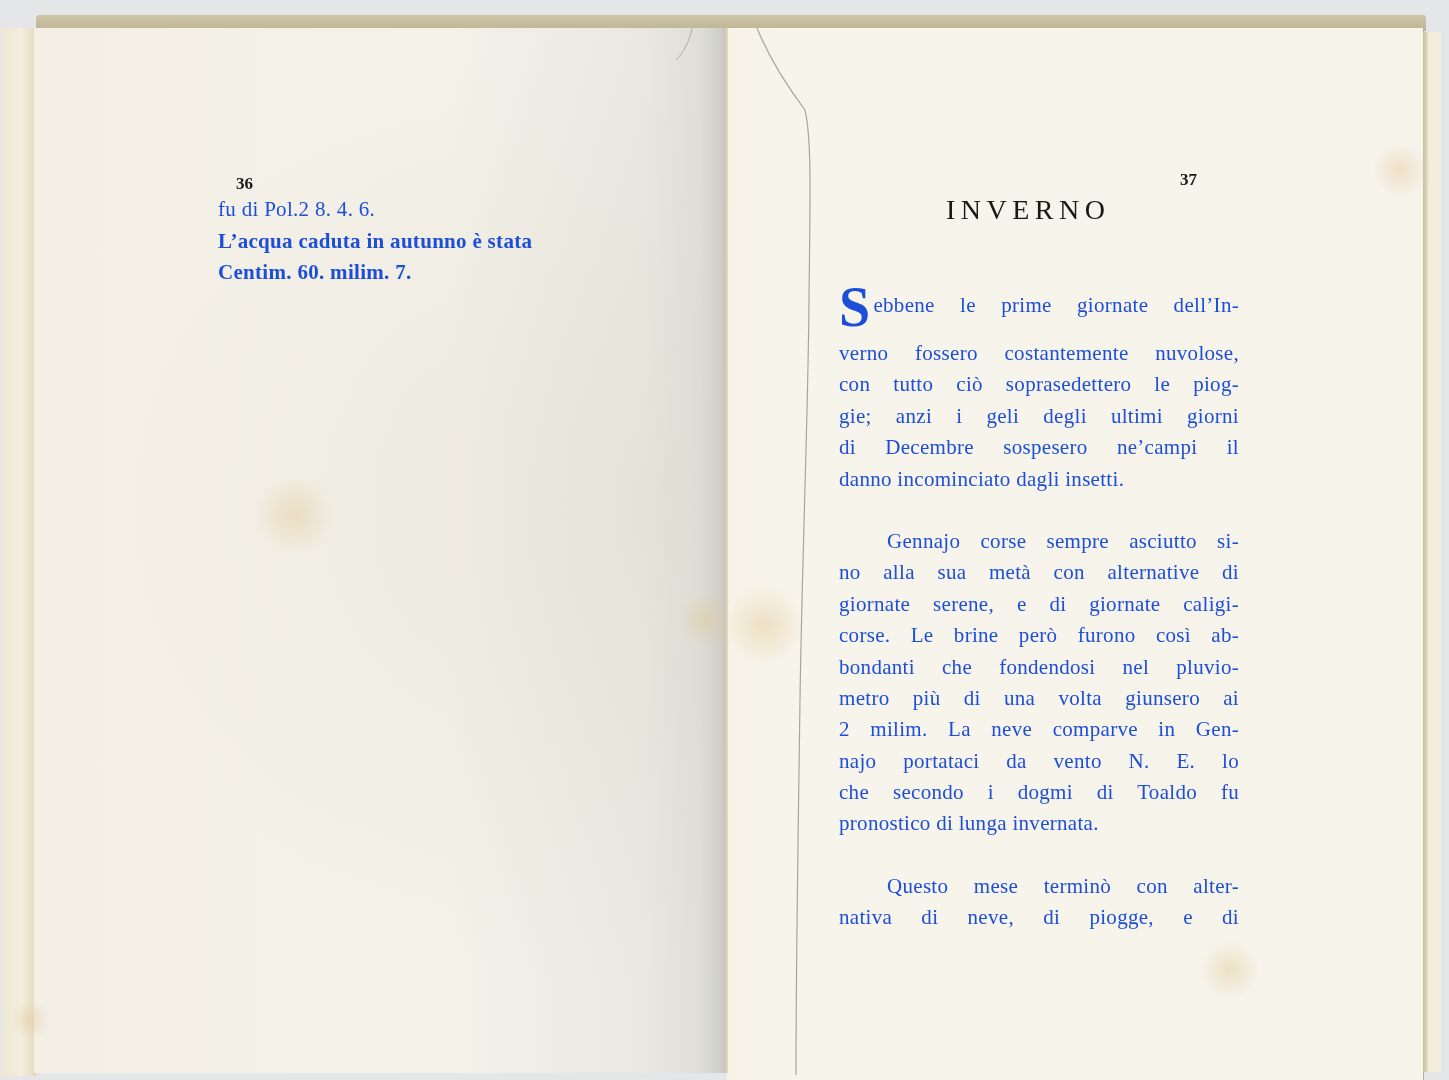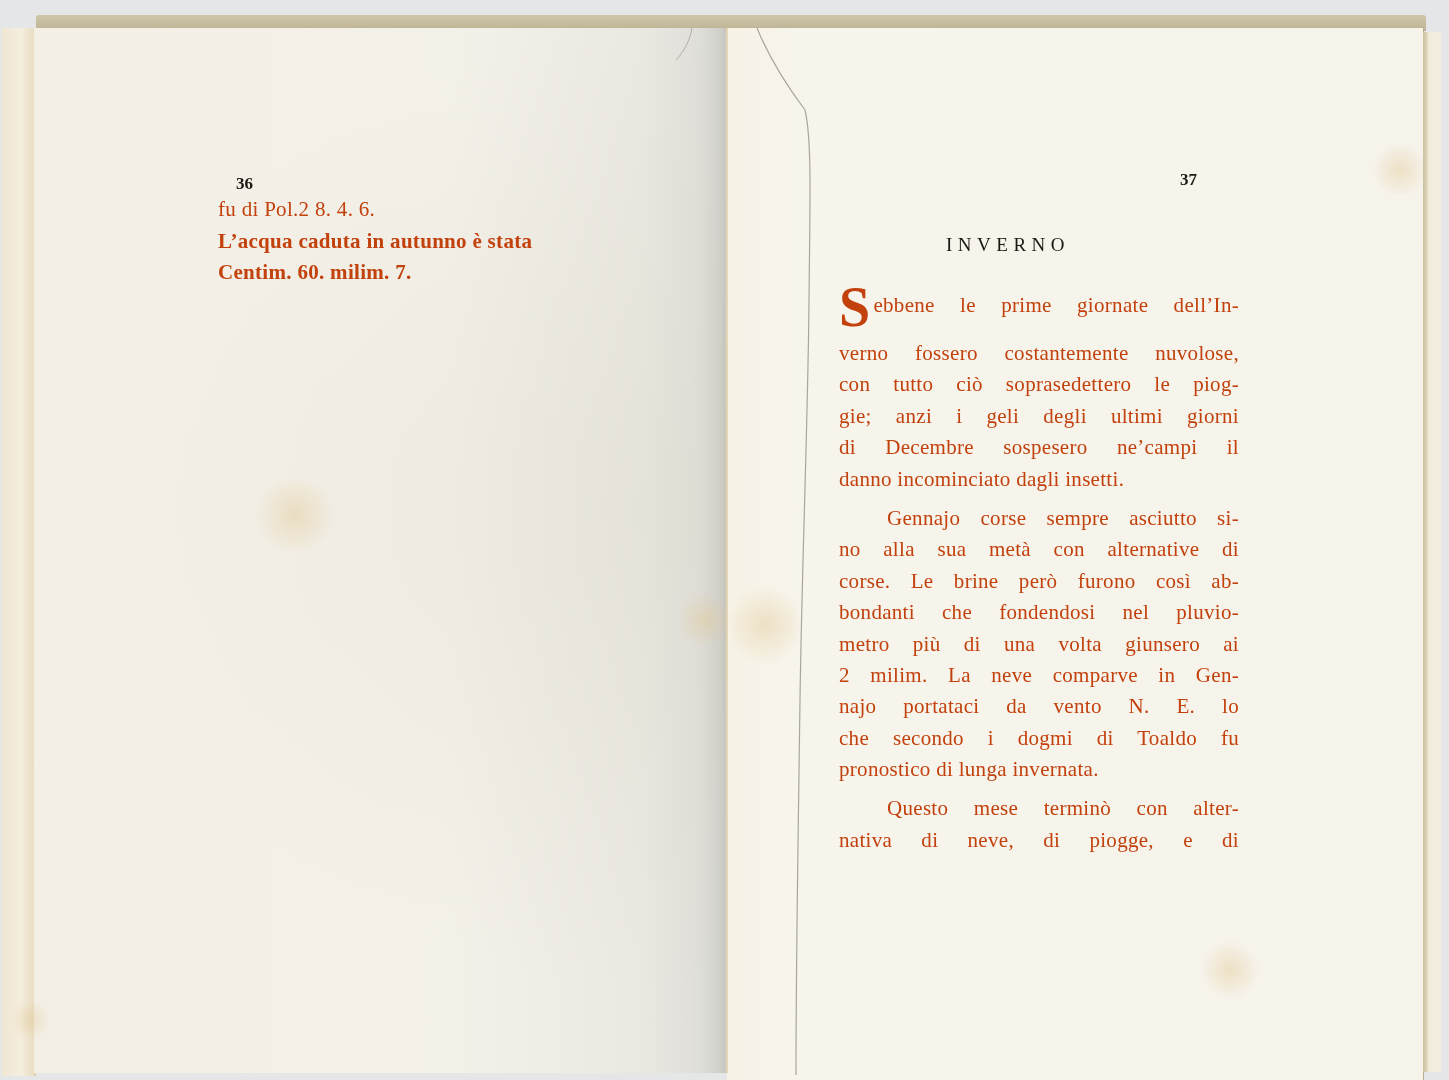--- a/index.html
+++ b/index.html
@@ -91,21 +91,21 @@
     }
     .stain {
       position: absolute;
       border-radius: 50%;
       background: radial-gradient(circle, rgba(226,200,150,0.45), rgba(226,200,150,0) 70%);
     }
 
     
     .text {
       position: absolute;
-      color: #c2410c;
+      color: #1d4ed8;
       font-size: 21px;
       line-height: 31.5px;
       white-space: nowrap;
       letter-spacing: 0.3px;
     }
     .page-num {
       position: absolute;
       color: #1b1812;
       font-size: 17px;
       font-weight: bold;
@@ -117,42 +117,42 @@
     .left-block .line {
       height: 31.5px;
     }
     .left-block .bold {
       font-weight: bold;
     }
     .heading {
       position: absolute;
       left: 946px;
       top: 194px;
-      font-size: 19px;
+      font-size: 28px;
       letter-spacing: 5.5px;
       color: #1b1812;
-      margin-top: 40px;
     }
     .right-block {
       left: 839px;
       top: 270px;
       width: 400px;
     }
     .right-block .line {
       display: block;
       height: 31.4px;
       text-align: justify;
       text-align-last: justify;
     }
     .right-block .line.last {
       text-align-last: left;
       font-family: Liberation Serif, serif;
     }
     .right-block .indent {
       padding-left: 48px;
+      margin-top: 23px;
     }
     .dropcap {
       float: left;
       font-size: 56px;
       line-height: 50px;
       height: 48px;
       margin: 4px 3px 0 0;
       font-weight: bold;
     }
     .first-line {
@@ -205,20 +205,21 @@
       <span class="line" style="padding-top:12px;">ebbene le prime giornate dell’In-</span>
     </div>
     <span class="line">verno fossero costantemente nuvolose,</span>
     <span class="line">con tutto ciò soprasedettero le piog-</span>
     <span class="line">gie; anzi i geli degli ultimi giorni</span>
     <span class="line">di Decembre sospesero ne’campi il</span>
     <span class="line last">danno incominciato dagli insetti.</span>
     <div class="para-gap"></div>
     <span class="line indent">Gennajo corse sempre asciutto si-</span>
     <span class="line">no alla sua metà con alternative di</span>
+    <span class="line">giornate serene, e di giornate caligi-</span>
     <span class="line">corse. Le brine però furono così ab-</span>
     <span class="line">bondanti che fondendosi nel pluvio-</span>
     <span class="line">metro più di una volta giunsero ai</span>
     <span class="line">2 milim. La neve comparve in Gen-</span>
     <span class="line">najo portataci da vento N. E. lo</span>
     <span class="line">che secondo i dogmi di Toaldo fu</span>
     <span class="line last">pronostico di lunga invernata.</span>
     <div class="para-gap"></div>
     <span class="line indent">Questo mese terminò con alter-</span>
     <span class="line">nativa di neve, di piogge, e di</span>

